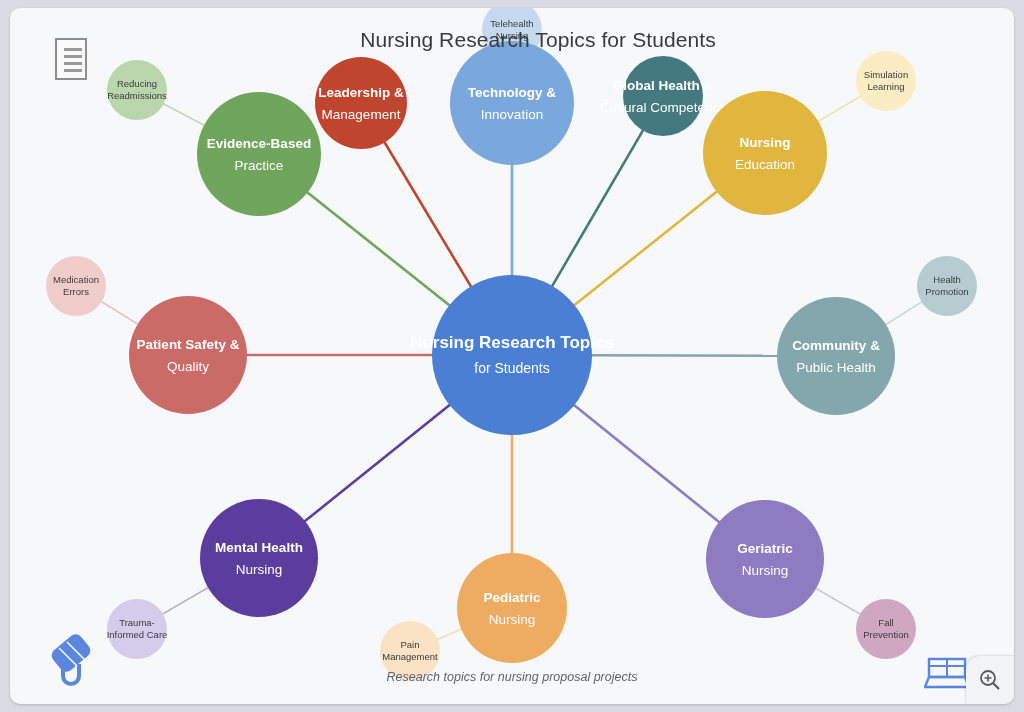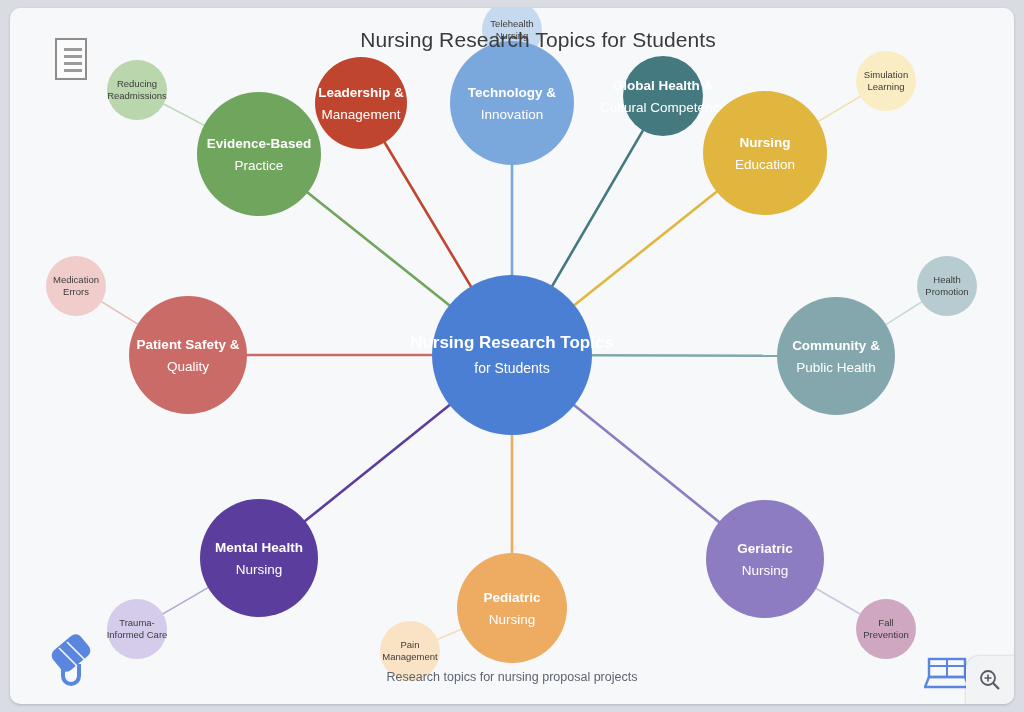--- a/index.html
+++ b/index.html
@@ -44,20 +44,21 @@
     pointer-events: none;
     margin-left: 26px;
   }
   #diagram-caption {
     position: absolute;
     left: 0;
     bottom: 20px;
     width: 1004px;
     text-align: center;
     font-size: 12.5px;
+    font-style: italic;
     color: #5d6470;
   }
   
   #doc-icon {
     position: absolute;
     left: 45px;
     top: 30px;
     width: 32px;
     height: 42px;
     border: 2px solid #8d8d8d;

